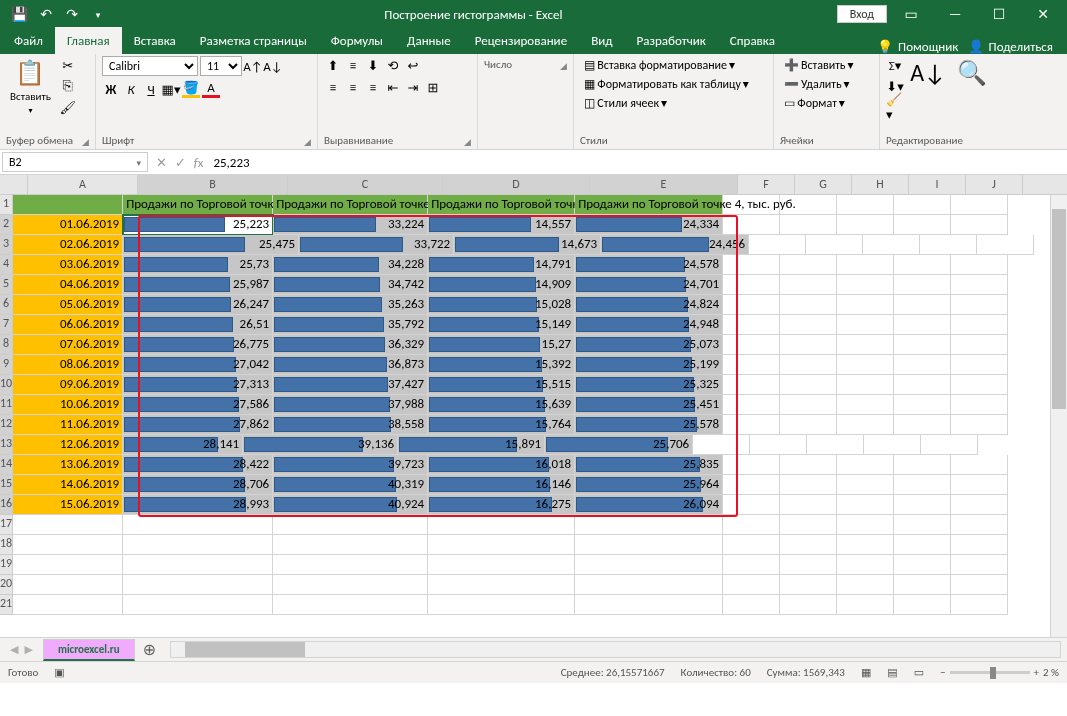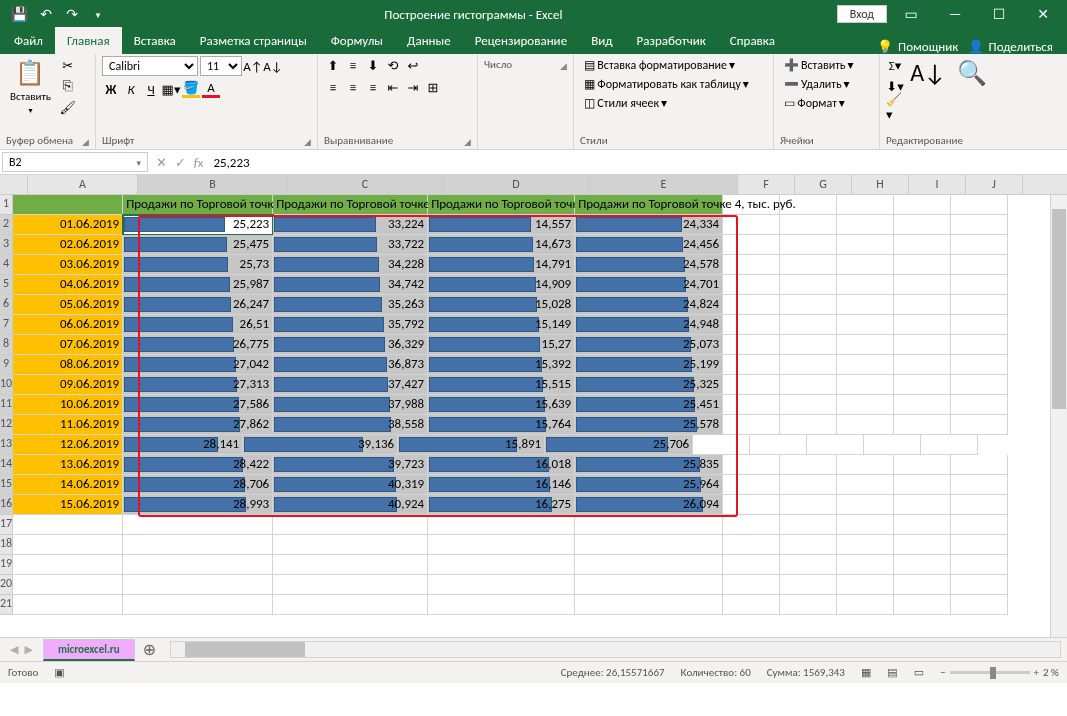--- a/index.html
+++ b/index.html
@@ -289,21 +289,21 @@
             <div class="cell data" style="width:147px"><div class="bar" style="width:70%"></div><span class="txt">14,557</span></div>
             <div class="cell data" style="width:148px"><div class="bar" style="width:72%"></div><span class="txt">24,334</span></div>
             <div class="cell" style="width:57px"></div>
             <div class="cell" style="width:57px"></div>
             <div class="cell" style="width:57px"></div>
             <div class="cell" style="width:57px"></div>
             <div class="cell" style="width:57px"></div>
           </div>
           <div class="row">
             <div class="cell date" style="width:110px">02.06.2019</div>
-            <div class="cell data" style="width:150px"><div class="bar" style="width:69%"></div><span class="txt">25,475</span></div>
+            <div class="cell data" style="width:176px"><div class="bar" style="width:69%"></div><span class="txt">25,475</span></div>
             <div class="cell data" style="width:155px"><div class="bar" style="width:67%"></div><span class="txt">33,722</span></div>
             <div class="cell data" style="width:147px"><div class="bar" style="width:71%"></div><span class="txt">14,673</span></div>
             <div class="cell data" style="width:148px"><div class="bar" style="width:73%"></div><span class="txt">24,456</span></div>
             <div class="cell" style="width:57px"></div>
             <div class="cell" style="width:57px"></div>
             <div class="cell" style="width:57px"></div>
             <div class="cell" style="width:57px"></div>
             <div class="cell" style="width:57px"></div>
           </div>
           <div class="row">

